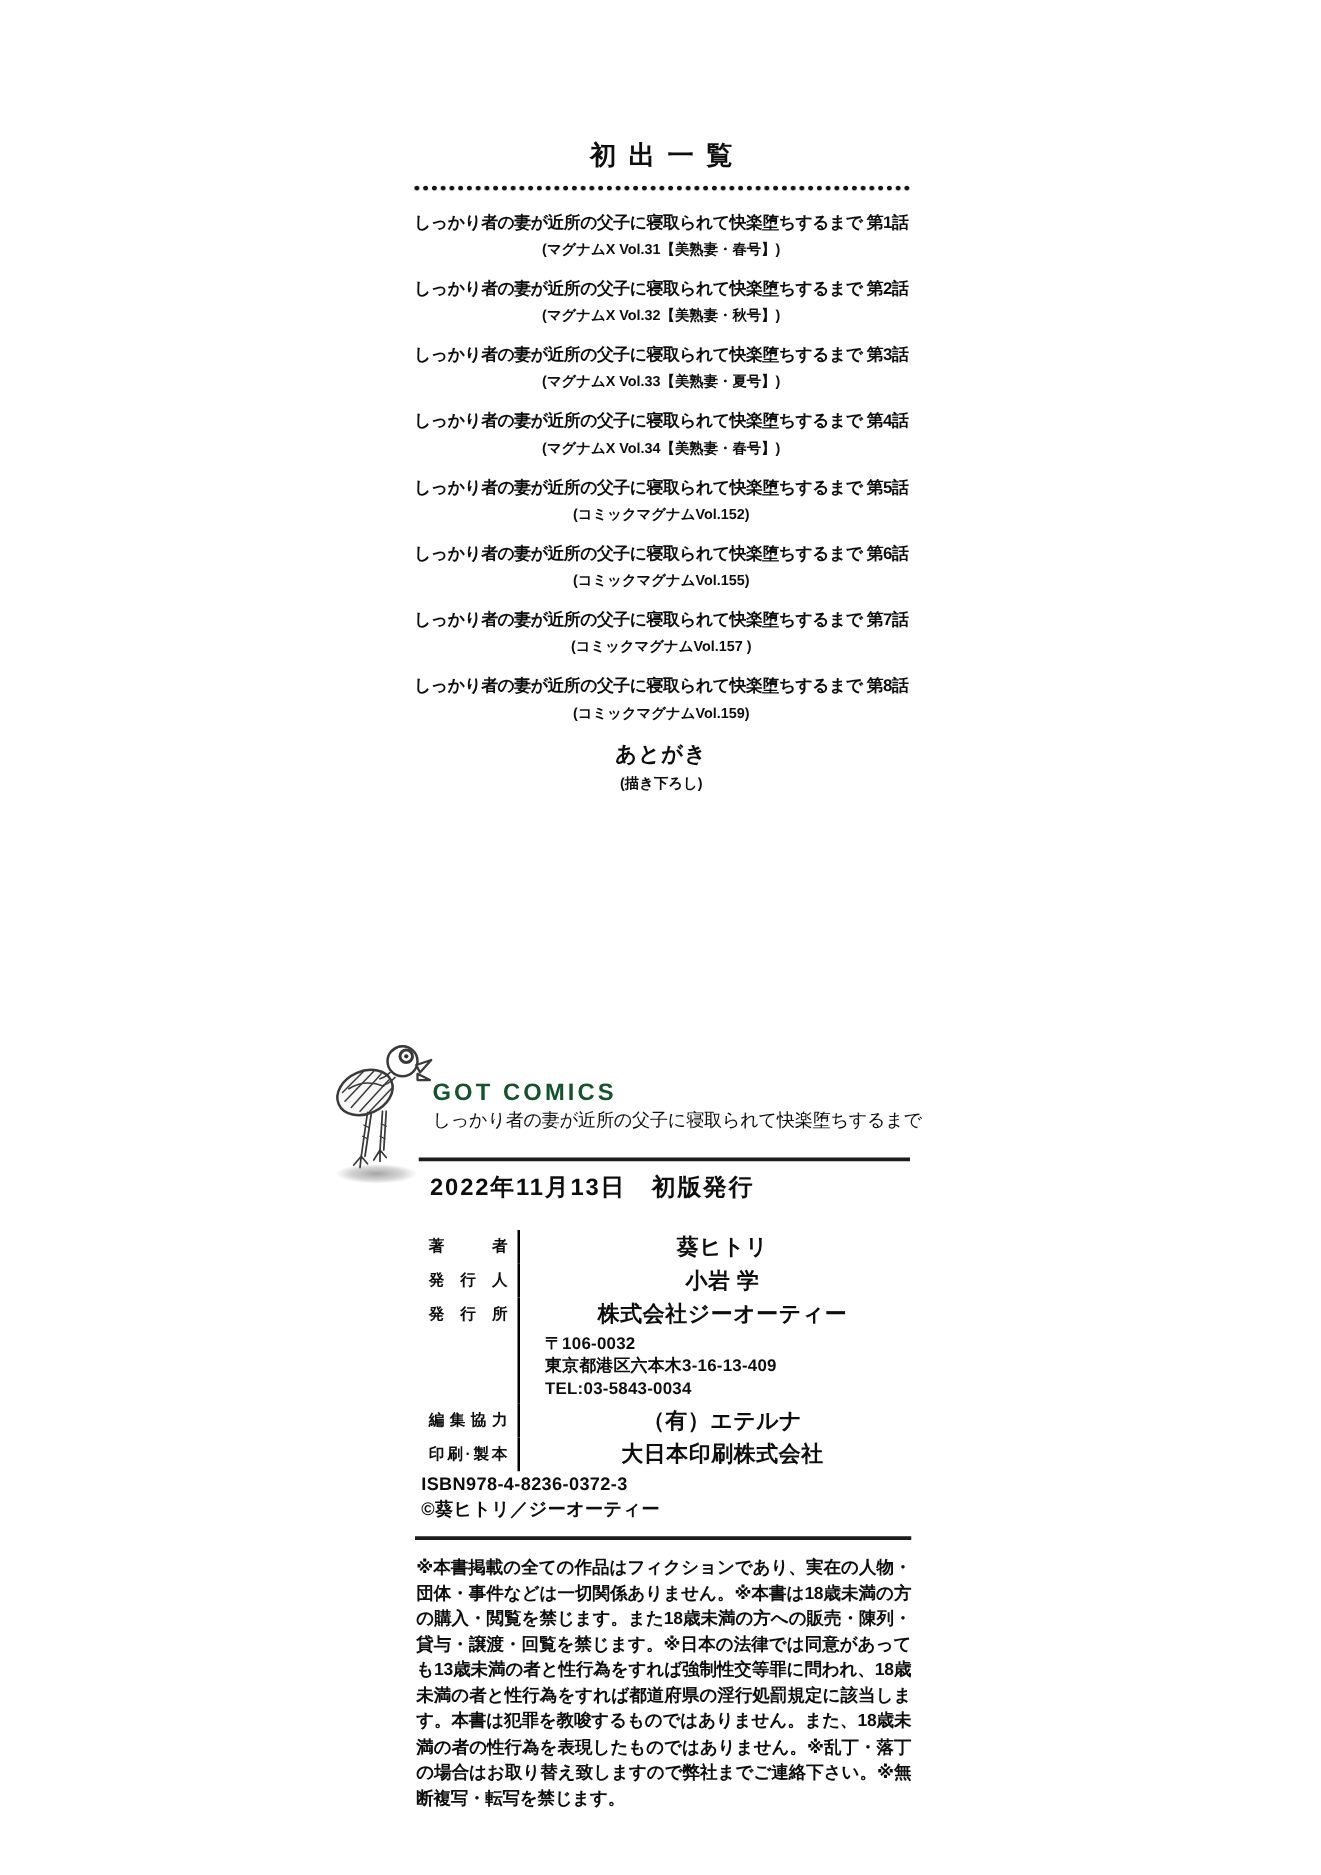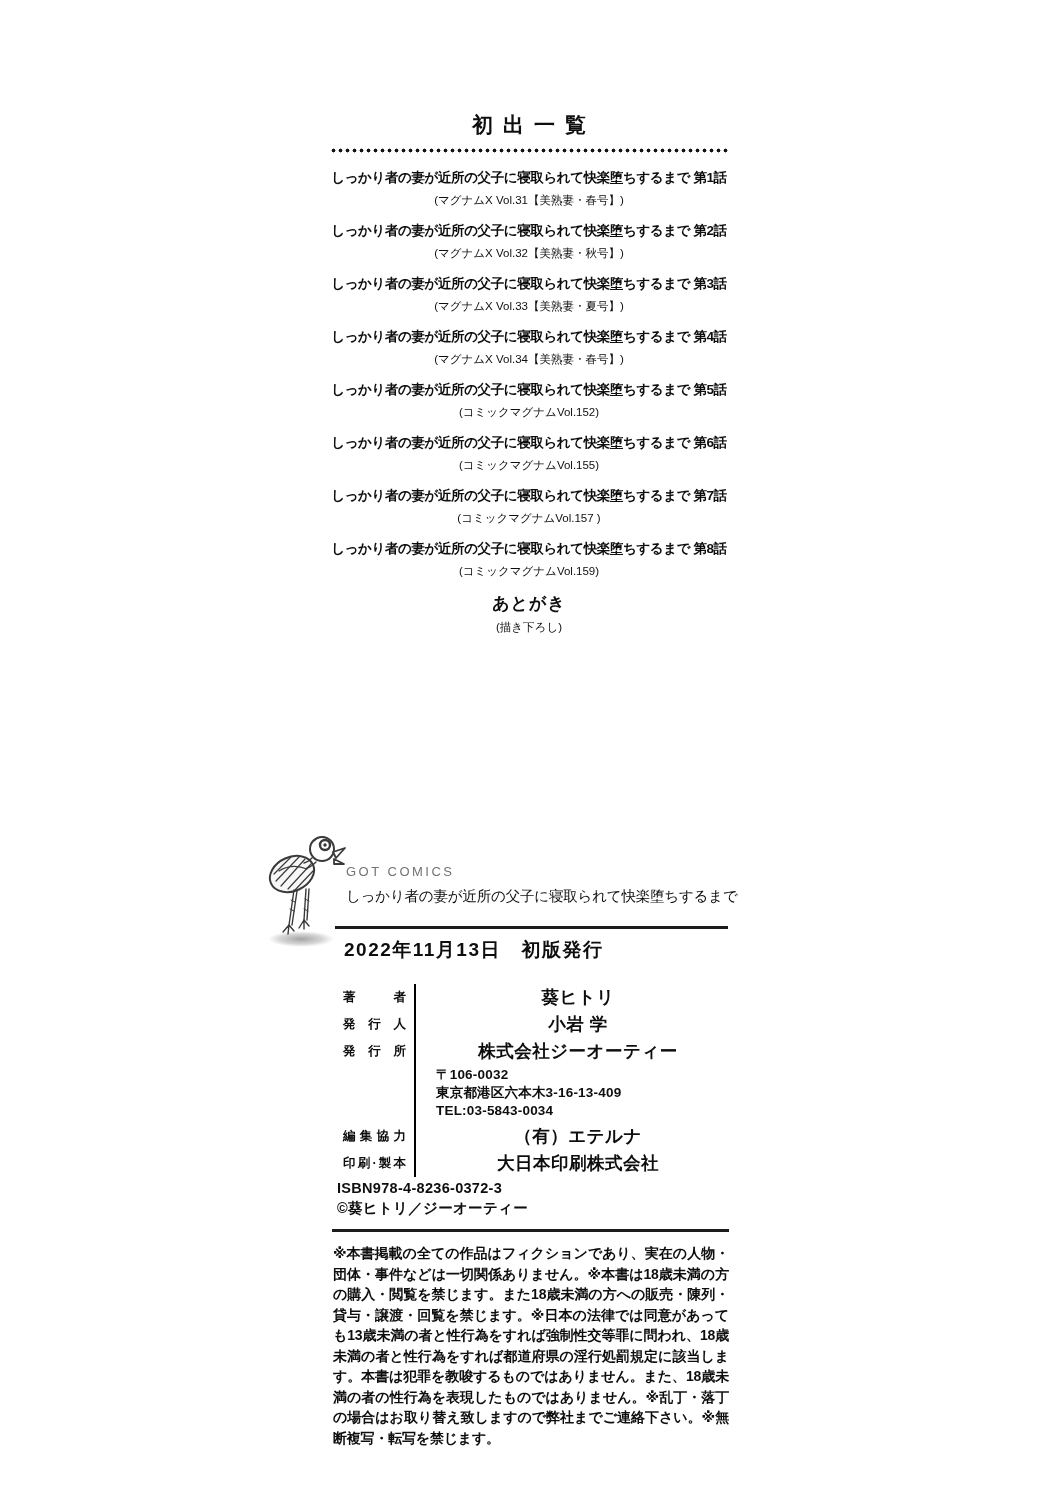--- a/index.html
+++ b/index.html
@@ -13,27 +13,27 @@
   
   .pub-list { position:absolute; left:330px; top:112px; width:398px; text-align:center; }
   .pub-heading { font-size:21px; font-weight:bold; letter-spacing:10px; text-indent:10px; line-height:26px; margin:0 0 10px 0; }
   .dotted-rule {
     height:5px; margin:0 0 16px 0;
     background-image:radial-gradient(circle,#141414 1.7px,transparent 2.2px);
     background-size:7px 5px; background-repeat:repeat-x; background-position:left center;
   }
   .entry { margin-bottom:14px; }
   .entry-title { font-size:13.5px; font-weight:bold; line-height:18px; letter-spacing:-0.4px; white-space:nowrap; }
-  .entry-source { font-size:11.5px; font-weight:normal; line-height:16px; margin-top:5px; }
+  .entry-source { font-size:11.5px; font-weight:bold; line-height:16px; margin-top:5px; }
   .entry--afterword { margin-top:12px; }
   .entry--afterword .entry-title { font-size:17px; line-height:21px; letter-spacing:1px; }
 
   
   .bird-logo { position:absolute; left:264px; top:830px; width:84px; height:118px; }
-  .got-comics { position:absolute; left:346px; top:864px; font-size:13px; font-weight:400; letter-spacing:2.5px; color:#737373; }
+  .got-comics { position:absolute; left:346px; top:864px; font-size:19px; font-weight:700; letter-spacing:2.5px; color:#14532d; }
   .colophon-title { position:absolute; left:346px; top:887px; font-size:14.5px; font-weight:normal; letter-spacing:-0.2px; white-space:nowrap; }
   .rule-title { position:absolute; left:335px; top:926px; width:393px; height:3px; background:#1c1c1c; }
   .edition-date { position:absolute; left:344px; top:937px; font-size:19px; font-weight:600; letter-spacing:1.5px; }
 
   .credits { position:absolute; left:343px; top:984px; width:386px; }
   .credit-row { display:flex; }
   .credit-label {
     flex:0 0 63px; width:63px; margin-right:8px;
     font-size:12.5px; font-weight:600; line-height:27px;
     text-align:justify; text-align-last:justify;

